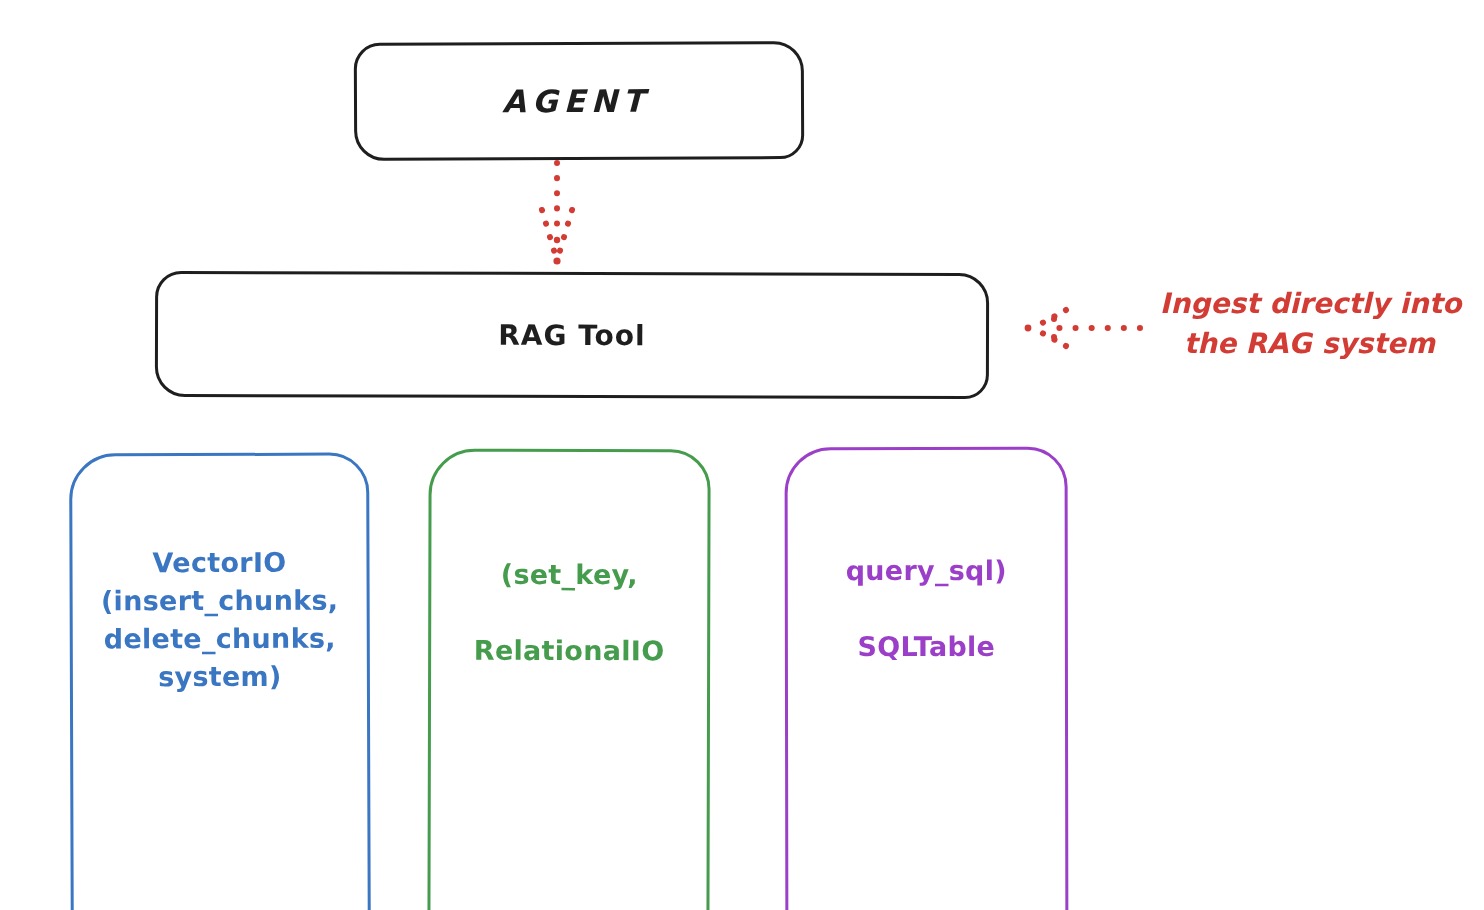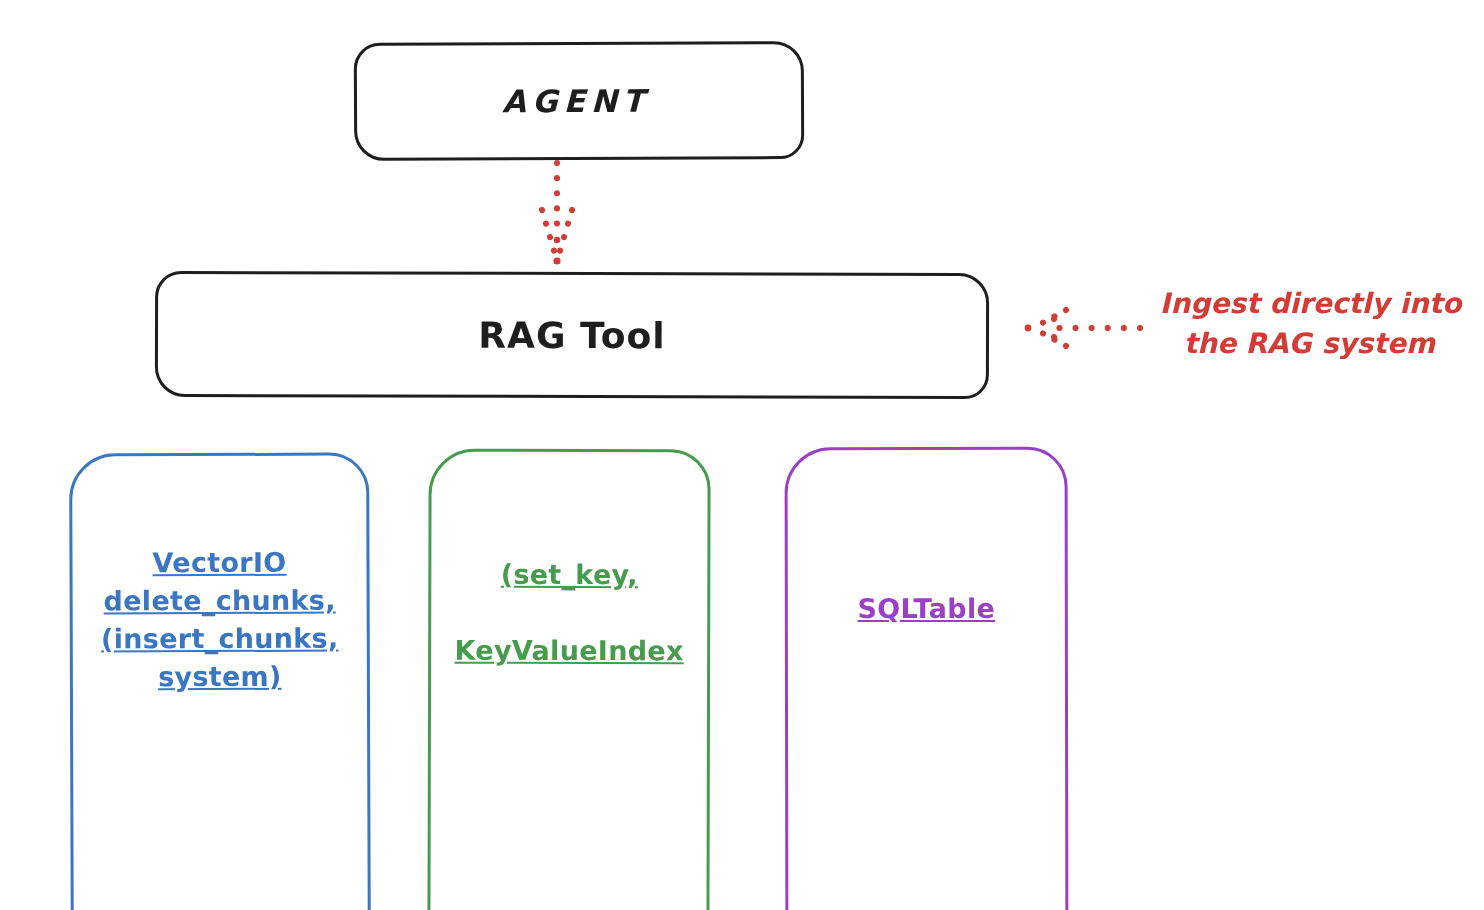--- a/index.html
+++ b/index.html
@@ -12,33 +12,33 @@
     position:absolute; border:3.5px solid #1e1e1e; border-radius:26px 30px 24px 30px;
     display:flex; align-items:center; justify-content:center;
     color:#1e1e1e; background:#ffffff;
   }
   .agent-box  { left:354px; top:42px;  width:444px; height:112px; transform:rotate(-0.25deg); }
   .ragtool-box{ left:155px; top:272px; width:828px; height:120px; transform:rotate(0.15deg); }
   .agent-box span {
     font-size:31px; font-weight:700; letter-spacing:6px; font-style:italic; transform:skewX(-4deg);
   }
   .ragtool-box span {
-    font-size:36px; font-weight:600; letter-spacing:1px;
+    font-size:28px; font-weight:600; letter-spacing:1px;
   }
   
   .storage-box {
     position:absolute; border:3.5px solid; border-radius:46px 40px 44px 42px;
     background:#ffffff; display:flex; flex-direction:column; align-items:center;
     text-align:center; font-size:27px; font-weight:600; line-height:38px;
     letter-spacing:0.3px;
   }
   .storage-vector     { left:70px;  top:453px; width:294px; height:413px; color:#3a76c2; border-color:#3a76c2; padding-top:88px;  transform:rotate(-0.2deg); }
   .storage-keyvalue   { left:428px; top:449px; width:276px; height:400px; color:#459c4d; border-color:#459c4d; padding-top:104px; transform:rotate(0.15deg); }
   .storage-relational { left:785px; top:447px; width:277px; height:406px; color:#9b3fc9; border-color:#9b3fc9; padding-top:102px; transform:rotate(-0.1deg); }
-  .storage-box .line { display:block;text-decoration:underline; }
+  .storage-box .line { display:block; }
   .storage-box .spacer { height:38px; }
   
   .ingest-note {
     position:absolute; left:1140px; top:284px; width:344px; text-align:center;
     color:#d23c34; font-size:28px; font-weight:700; line-height:40px;
     font-style:italic; transform:skewX(-2deg);
   }
   
   .arrow { position:absolute; }
   .arrow-down { left:535px; top:158px; }
@@ -74,30 +74,31 @@
     <circle cx="8" cy="27" r="3.4" fill="#d23c34"></circle>
   </svg>
 
   <div class="ingest-note">
     <div>Ingest directly into</div>
     <div>the RAG system</div>
   </div>
 
   <div class="storage-box storage-vector">
     <span class="line">VectorIO</span>
+    <span class="line">(insert_chunks,</span>
     <span class="line">delete_chunks,</span>
-    <span class="line">(insert_chunks,</span>
     <span class="line">system)</span>
     <span class="spacer"></span>
   </div>
 
   <div class="storage-box storage-keyvalue">
     <span class="line">(set_key,</span>
     <span class="spacer"></span>
-    <span class="line">KeyValueIndex</span>
+    <span class="line">RelationalIO</span>
   </div>
 
   <div class="storage-box storage-relational">
+    <span class="line">query_sql)</span>
     <span class="spacer"></span>
     <span class="line">SQLTable</span>
   </div>
 
 </div>
 
 </body></html>

